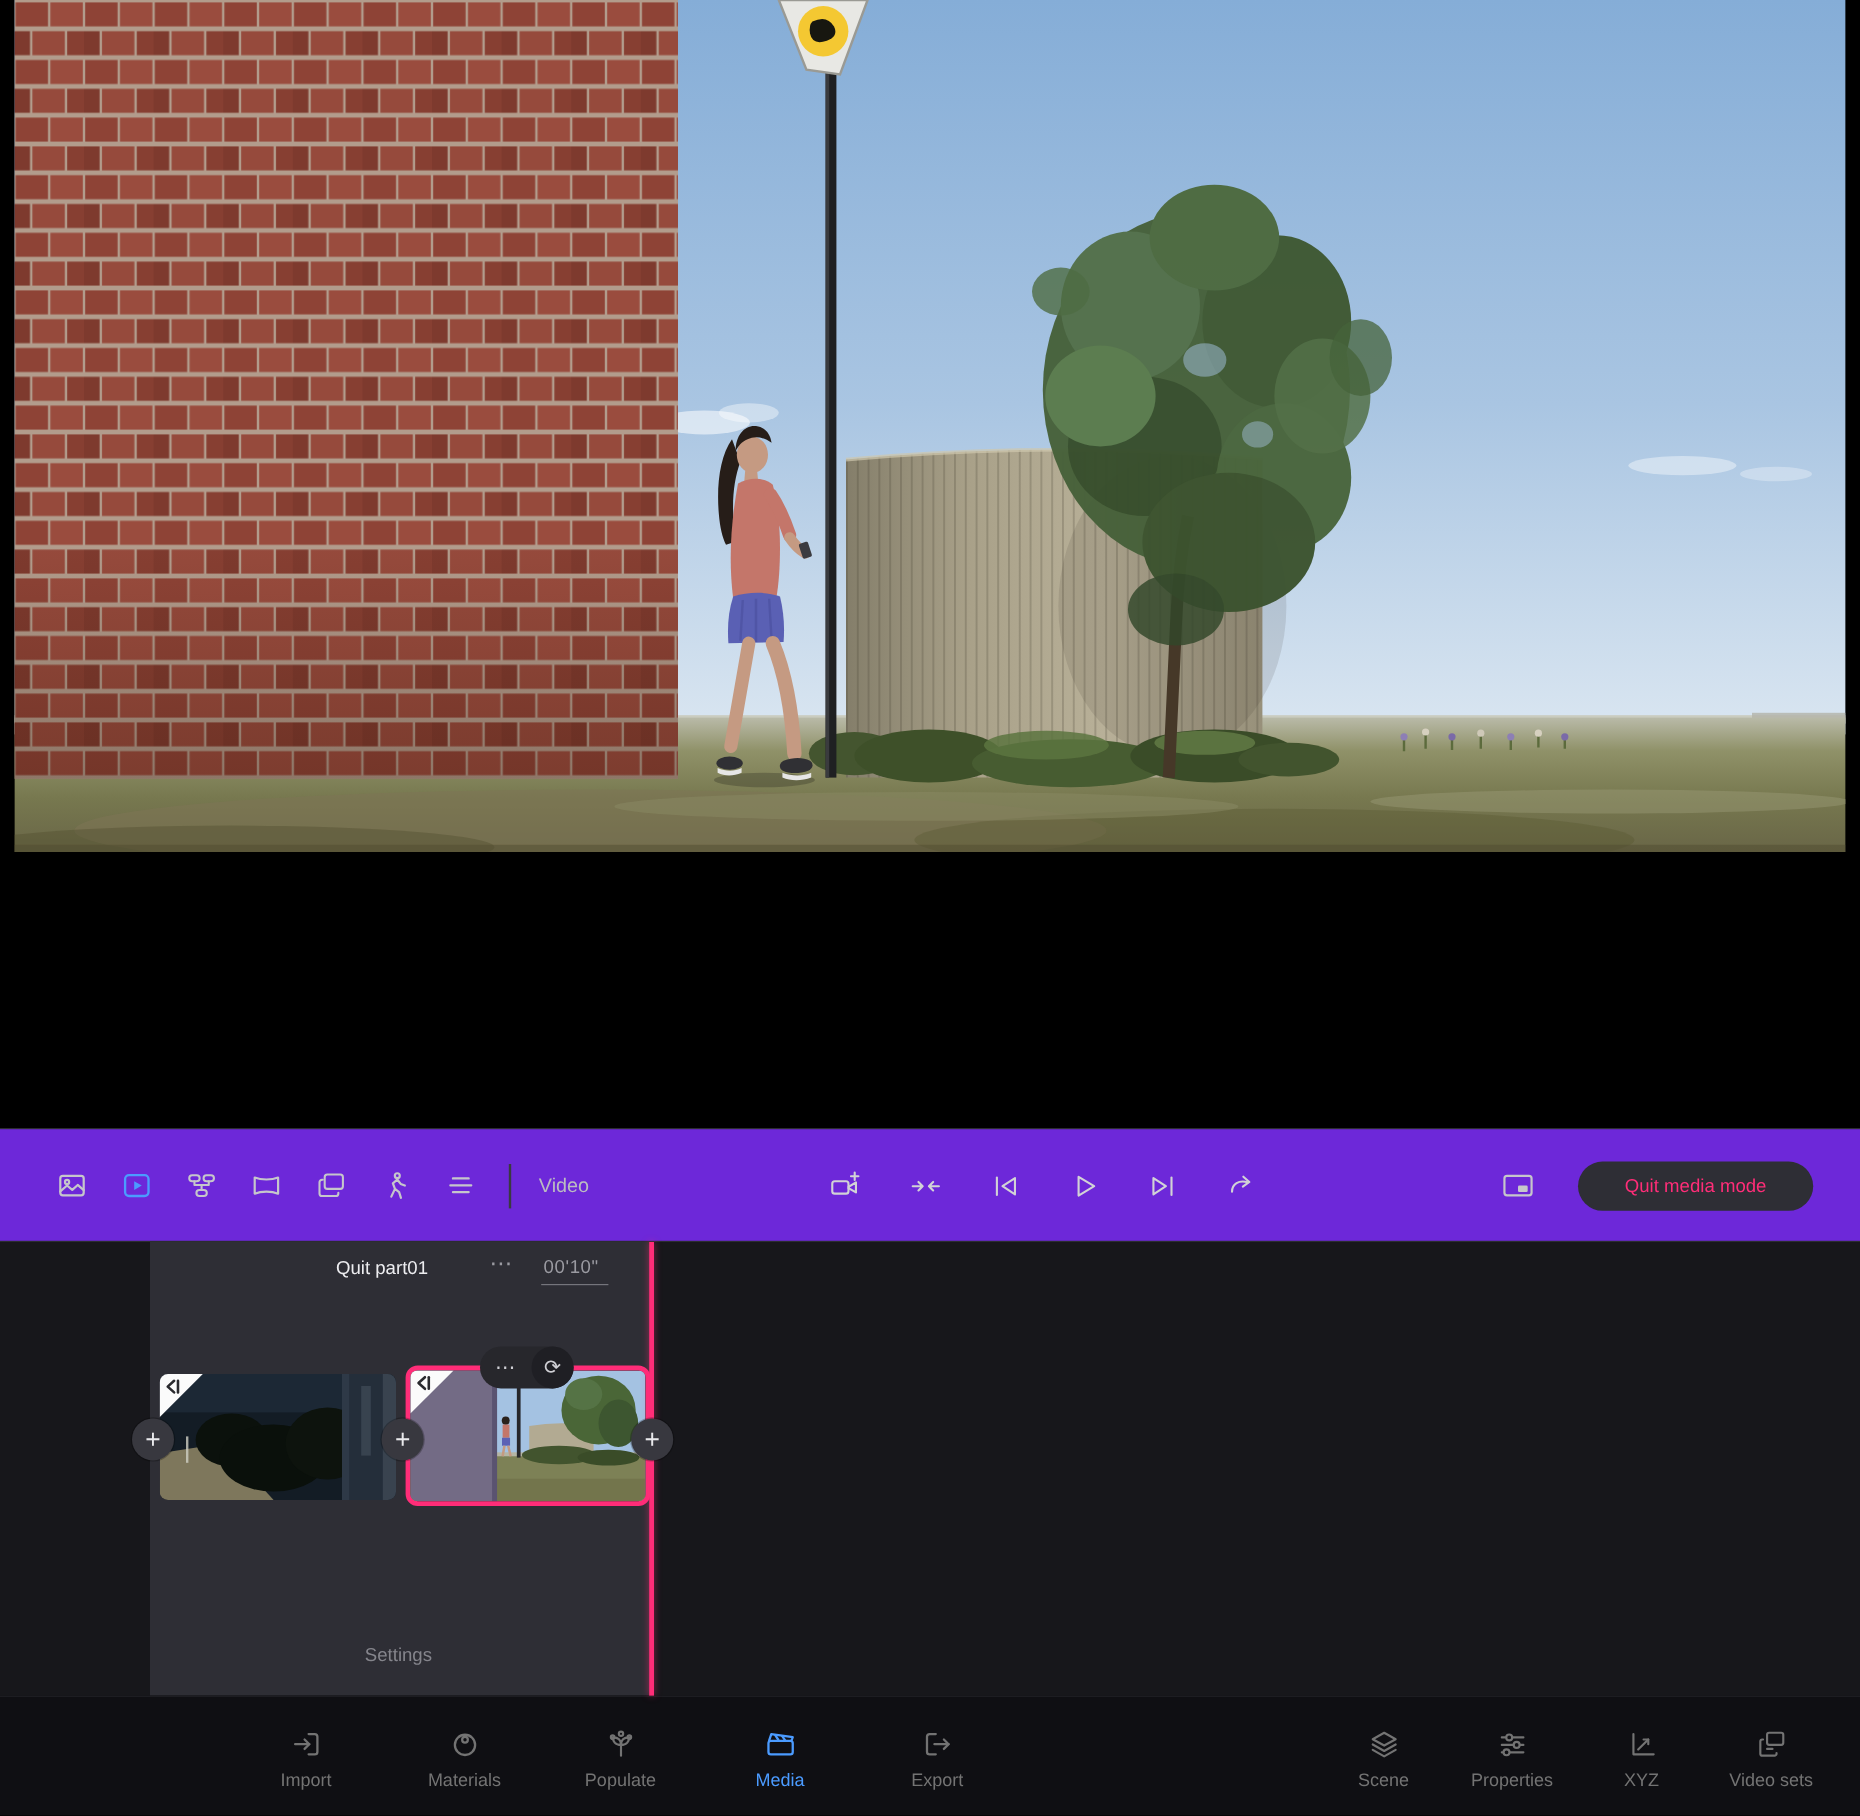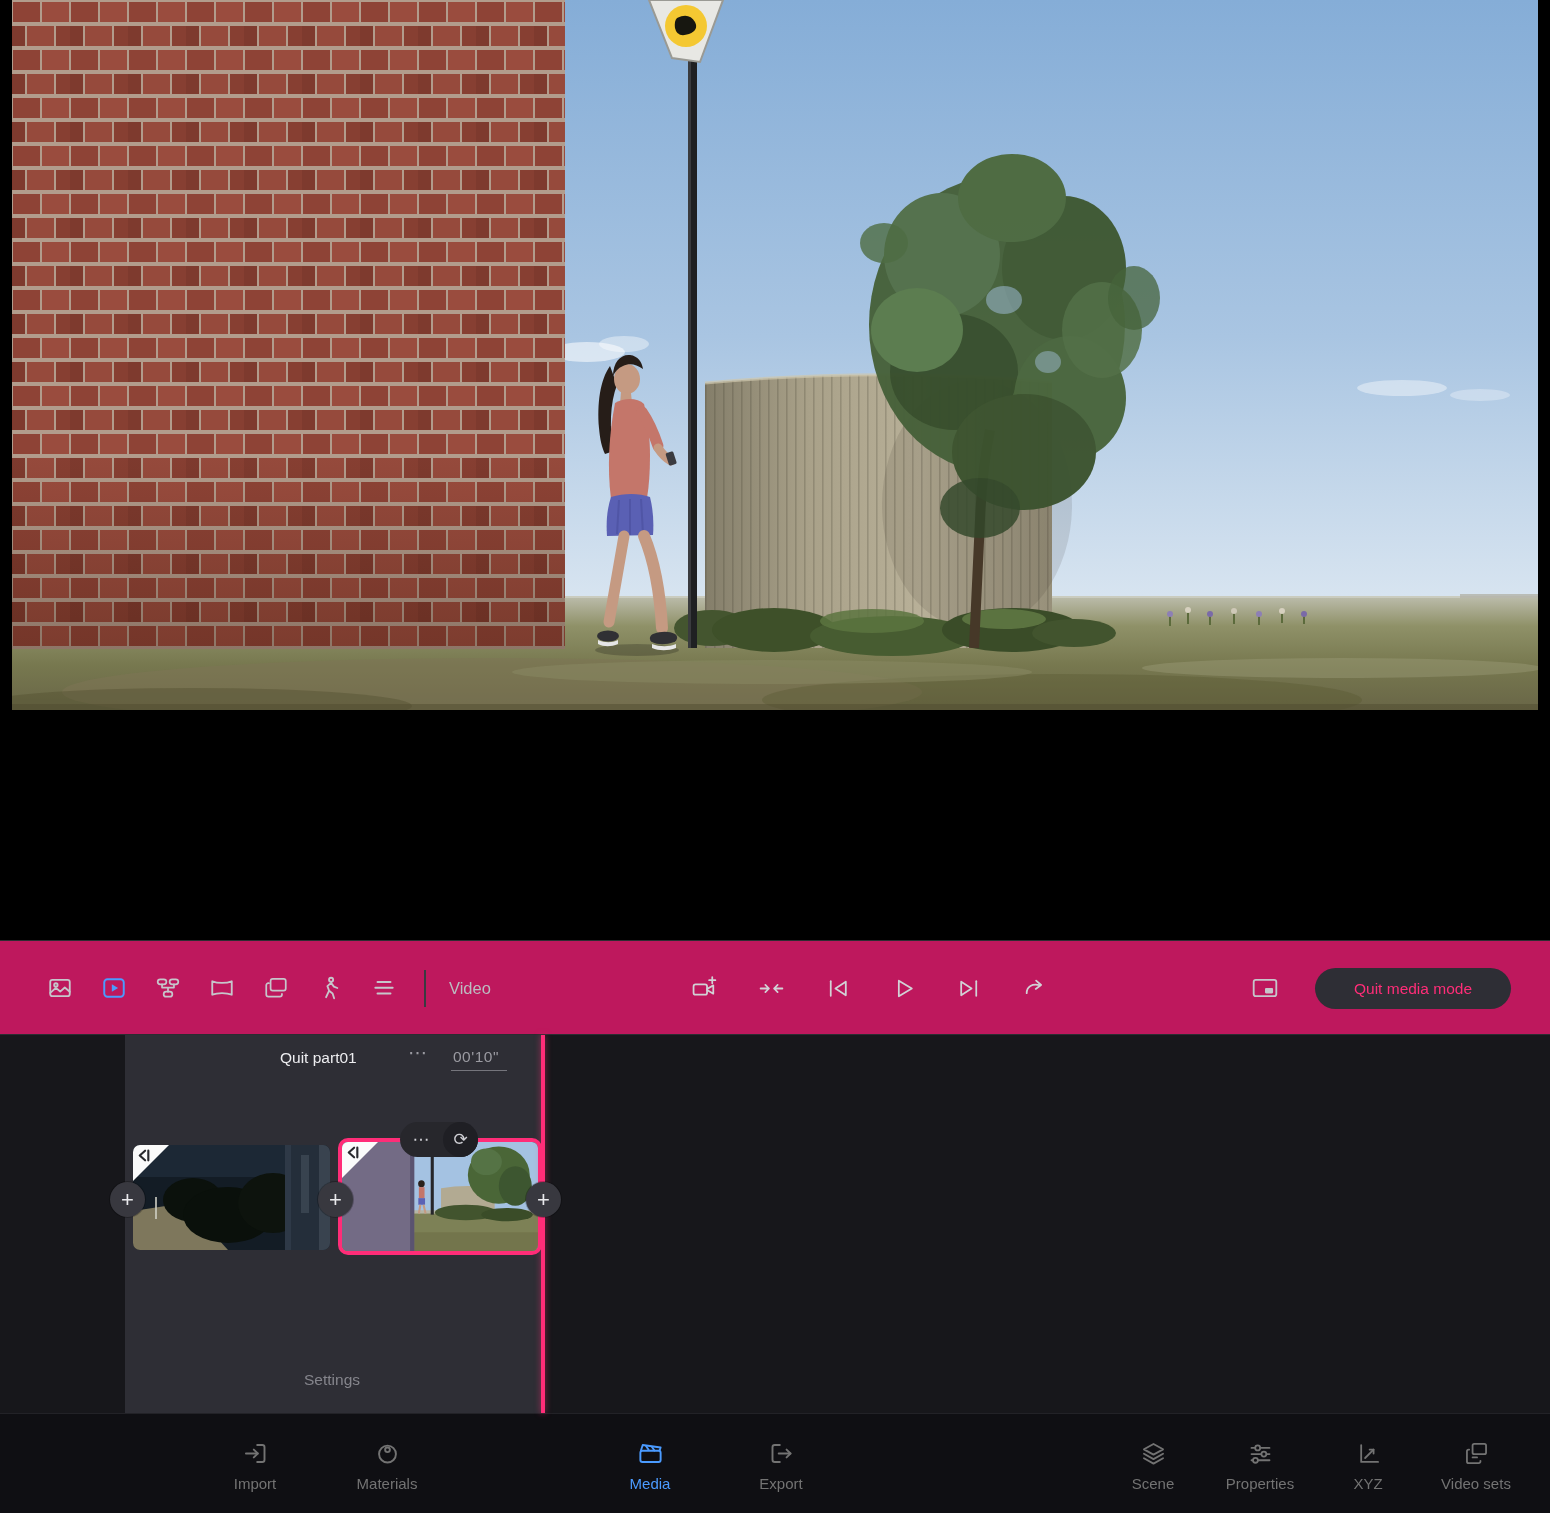--- a/index.html
+++ b/index.html
@@ -5,21 +5,21 @@
   * { margin:0; padding:0; box-sizing:border-box; }
   html,body { width:1550px; height:1513px; background:#000; font-family:"Liberation Sans",sans-serif; overflow:hidden; }
   .app { position:relative; width:1550px; height:1513px; background:#0a0a0c; }
 
   
   .viewport { position:absolute; top:0; left:0; width:1550px; height:940px; background:#000; }
   .render { position:absolute; top:0; left:12px; width:1526px; height:710px; display:block; }
 
   
   .media-toolbar { position:absolute; top:940px; left:0; width:1550px; height:95px;
-    background:#be185d; border-top:1px solid #2c2c31; border-bottom:1px solid #2c2c31; }
+    background:#6d28d9; border-top:1px solid #2c2c31; border-bottom:1px solid #2c2c31; }
   .mt-left { position:absolute; left:33px; top:0; height:100%; display:flex; align-items:center; }
   .mode-btn, .pb-btn, .pip-btn { width:54px; height:54px; display:flex; align-items:center; justify-content:center;
     background:none; border:none; color:#c6c6cb; cursor:pointer; }
   .mode-btn svg { width:26px; height:26px; }
   .mode-btn.selected { color:#4b9bff; }
   .mt-divider { position:absolute; left:424px; top:29px; width:2px; height:37px; background:#3a3a41; }
   .mode-label { position:absolute; left:449px; top:0; line-height:95px; font-size:16.5px; color:#bcbcc1; }
   .mt-center { position:absolute; left:678px; top:20px; display:flex; gap:12px; }
   .pb-btn svg { width:27px; height:27px; color:#d2d2d6; }
   .pip-btn { position:absolute; left:1238px; top:20px; }
@@ -377,20 +377,31 @@
       </svg>
       <span class="lbl">Import</span>
     </button>
     <button class="nav-item ni-materials">
       <svg viewBox="0 0 24 24" fill="none" stroke="currentColor" stroke-width="1.7">
         <circle cx="12" cy="12.5" r="7.5"></circle>
           <circle cx="12" cy="8.7" r="2.1"></circle>
       </svg>
       <span class="lbl">Materials</span>
     </button>
+    <button class="nav-item ni-populate">
+      <svg viewBox="0 0 24 24" fill="none" stroke="currentColor" stroke-width="1.6" stroke-linecap="round" stroke-linejoin="round">
+        <path d="M12 20.5v-8"></path>
+          <path d="M12 12.5c-4.5 0-6-3-6-5.5 3 0 6 1 6 5.5z"></path>
+          <path d="M12 12.5c4.5 0 6-3 6-5.5-3 0-6 1-6 5.5z"></path>
+        <circle cx="12" cy="4.3" r="1.6"></circle>
+          <circle cx="5.8" cy="6.8" r="1.3"></circle>
+          <circle cx="18.2" cy="6.8" r="1.3"></circle>
+      </svg>
+      <span class="lbl">Populate</span>
+    </button>
     <button class="nav-item ni-media active">
       <svg viewBox="0 0 24 24" fill="none" stroke="currentColor" stroke-width="1.7" stroke-linecap="round" stroke-linejoin="round">
         <rect x="3" y="9.5" width="18" height="10" rx="1.8"></rect>
           <path d="M3.5 9.3l1.6-4.8 15.9 2.2-1 2.8"></path>
           <path d="M8 5.3l2.3 3.4M13.2 6l2.3 3.3"></path>
       </svg>
       <span class="lbl">Media</span>
     </button>
     <button class="nav-item ni-scene">
       <svg viewBox="0 0 24 24" fill="none" stroke="currentColor" stroke-width="1.6" stroke-linecap="round" stroke-linejoin="round">

